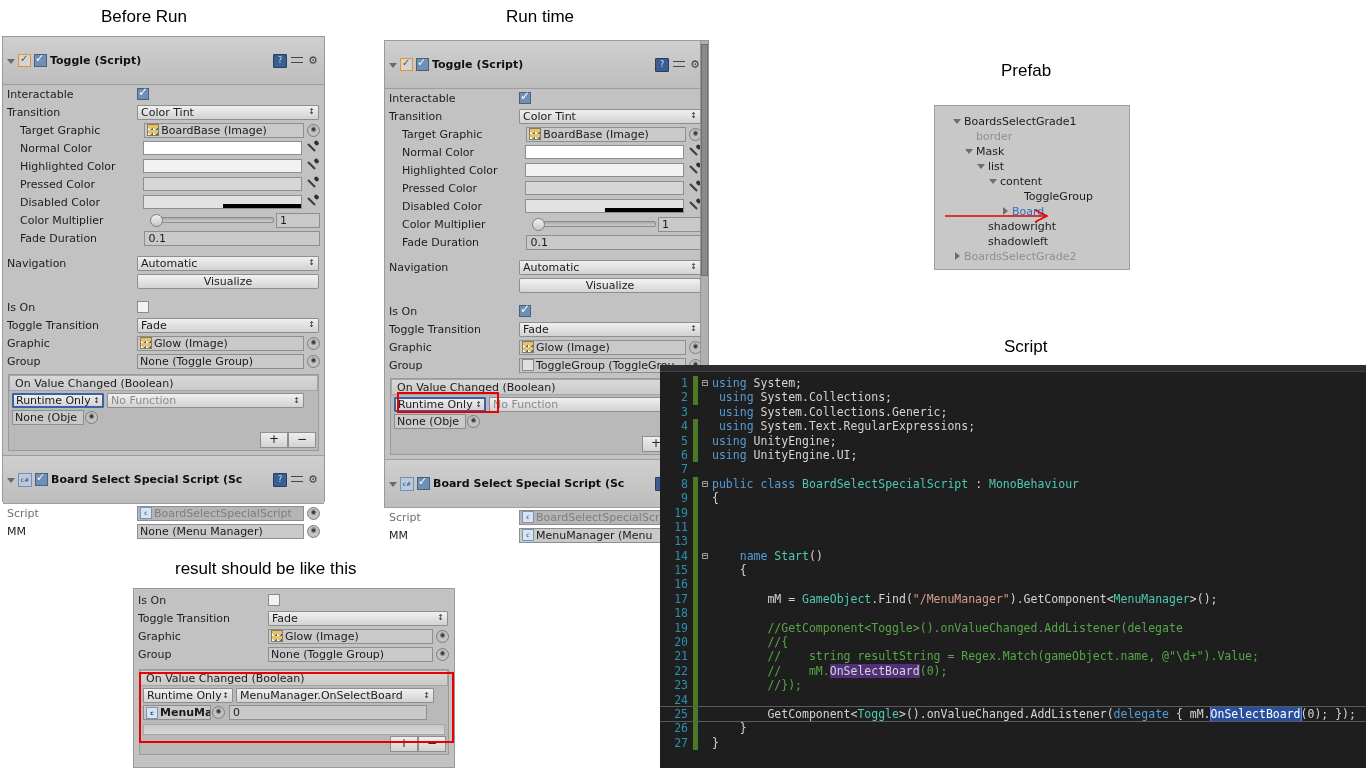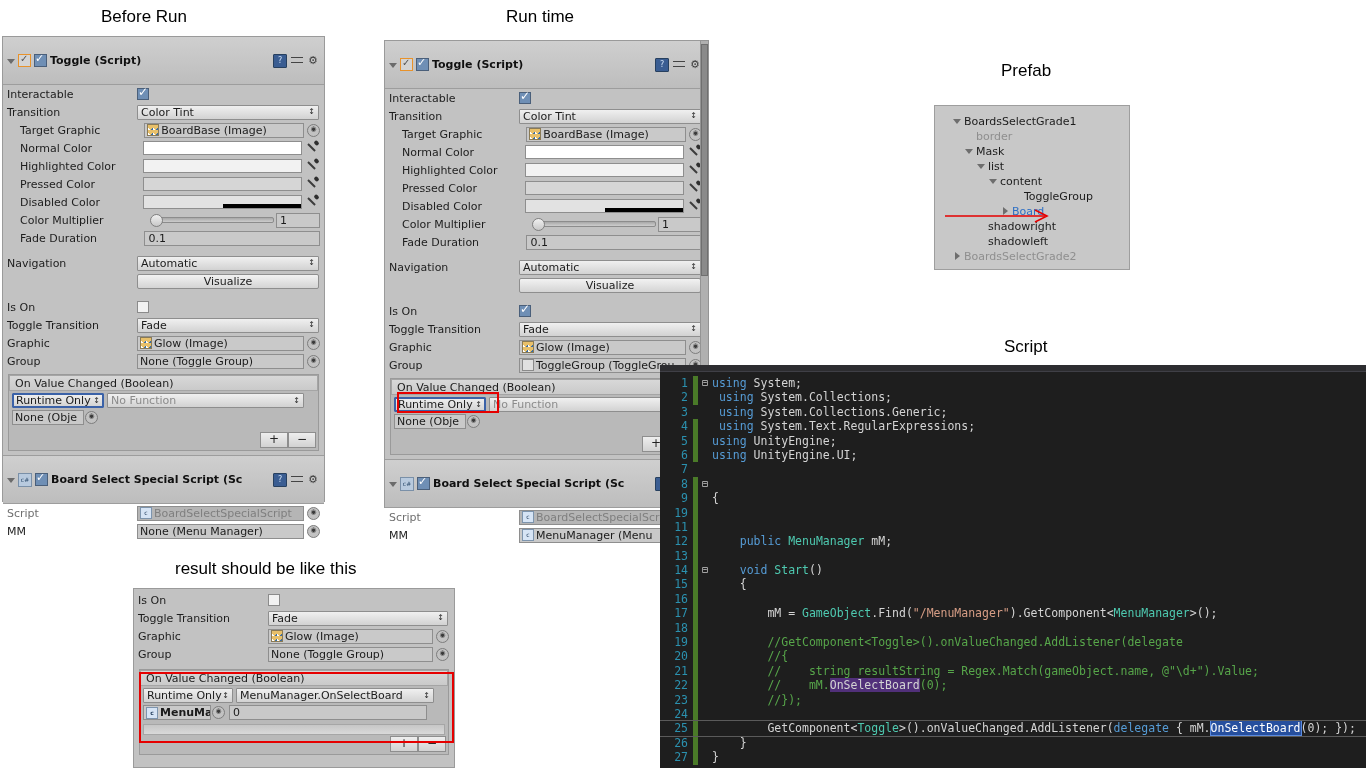--- a/index.html
+++ b/index.html
@@ -541,27 +541,26 @@
 <div class="code" style="left:660px;top:365px;width:706px;height:403px;">
   <div class="code-topbar"></div>
   <div id="code-lines" style="padding-top:4px;">
       <div class="code-line"><span class="gutter-num">1</span><span class="marginmark" style="background: rgb(74, 122, 40);"></span><span class="foldcol">⊟</span><span class="codetext"><span class="kw">using</span> System;</span></div>
       <div class="code-line"><span class="gutter-num">2</span><span class="marginmark" style="background: rgb(74, 122, 40);"></span><span class="foldcol"></span><span class="codetext"> <span class="kw">using</span> System.Collections;</span></div>
       <div class="code-line"><span class="gutter-num">3</span><span class="marginmark"></span><span class="foldcol"></span><span class="codetext"> <span class="kw">using</span> System.Collections.Generic;</span></div>
       <div class="code-line"><span class="gutter-num">4</span><span class="marginmark" style="background: rgb(74, 122, 40);"></span><span class="foldcol"></span><span class="codetext"> <span class="kw">using</span> System.Text.RegularExpressions;</span></div>
       <div class="code-line"><span class="gutter-num">5</span><span class="marginmark" style="background: rgb(74, 122, 40);"></span><span class="foldcol"></span><span class="codetext"><span class="kw">using</span> UnityEngine;</span></div>
       <div class="code-line"><span class="gutter-num">6</span><span class="marginmark" style="background: rgb(74, 122, 40);"></span><span class="foldcol"></span><span class="codetext"><span class="kw">using</span> UnityEngine.UI;</span></div>
       <div class="code-line"><span class="gutter-num">7</span><span class="marginmark"></span><span class="foldcol"></span><span class="codetext"></span></div>
-      <div class="code-line"><span class="gutter-num">8</span><span class="marginmark" style="background: rgb(74, 122, 40);"></span><span class="foldcol">⊟</span></div>
+      <div class="code-line"><span class="gutter-num">8</span><span class="marginmark" style="background: rgb(74, 122, 40);"></span><span class="foldcol">⊟</span><span class="codetext"><span class="kw">public</span> <span class="kw">class</span> <span class="typ">BoardSelectSpecialScript</span> : <span class="typ">MonoBehaviour</span></span></div>
       <div class="code-line"><span class="gutter-num">9</span><span class="marginmark" style="background: rgb(74, 122, 40);"></span><span class="foldcol"></span><span class="codetext">{</span></div>
       <div class="code-line"><span class="gutter-num">19</span><span class="marginmark" style="background: rgb(74, 122, 40);"></span><span class="foldcol"></span><span class="codetext"></span></div>
       <div class="code-line"><span class="gutter-num">11</span><span class="marginmark" style="background: rgb(74, 122, 40);"></span><span class="foldcol"></span><span class="codetext"></span></div>
-      <div class="code-line"><span class="gutter-num">12</span><span class="marginmark" style="background: rgb(74, 122, 40);"></span><span class="foldcol"></span><span class="codetext">    <span class="kw">public</span> <span class="typ">MenuManager</span> mM;</span></div>
       <div class="code-line"><span class="gutter-num">13</span><span class="marginmark" style="background: rgb(74, 122, 40);"></span><span class="foldcol"></span><span class="codetext"></span></div>
-      <div class="code-line"><span class="gutter-num">14</span><span class="marginmark" style="background: rgb(74, 122, 40);"></span><span class="foldcol">⊟</span><span class="codetext">    <span class="kw">void</span> <span class="typ">Start</span>()</span></div>
+      <div class="code-line"><span class="gutter-num">14</span><span class="marginmark" style="background: rgb(74, 122, 40);"></span><span class="foldcol">⊟</span><span class="codetext">    <span class="kw">name</span> <span class="typ">Start</span>()</span></div>
       <div class="code-line"><span class="gutter-num">15</span><span class="marginmark" style="background: rgb(74, 122, 40);"></span><span class="foldcol"></span><span class="codetext">    {</span></div>
       <div class="code-line"><span class="gutter-num">16</span><span class="marginmark" style="background: rgb(74, 122, 40);"></span><span class="foldcol"></span><span class="codetext"></span></div>
       <div class="code-line"><span class="gutter-num">17</span><span class="marginmark" style="background: rgb(74, 122, 40);"></span><span class="foldcol"></span><span class="codetext">        mM = <span class="typ">GameObject</span>.Find(<span class="str">"/MenuManager"</span>).GetComponent&lt;<span class="typ">MenuManager</span>&gt;();</span></div>
       <div class="code-line"><span class="gutter-num">18</span><span class="marginmark" style="background: rgb(74, 122, 40);"></span><span class="foldcol"></span><span class="codetext"></span></div>
       <div class="code-line"><span class="gutter-num">19</span><span class="marginmark" style="background: rgb(74, 122, 40);"></span><span class="foldcol"></span><span class="codetext">        <span class="cmt">//GetComponent&lt;Toggle&gt;().onValueChanged.AddListener(delegate</span></span></div>
       <div class="code-line"><span class="gutter-num">20</span><span class="marginmark" style="background: rgb(74, 122, 40);"></span><span class="foldcol"></span><span class="codetext">        <span class="cmt">//{</span></span></div>
       <div class="code-line"><span class="gutter-num">21</span><span class="marginmark" style="background: rgb(74, 122, 40);"></span><span class="foldcol"></span><span class="codetext">        <span class="cmt">//    string resultString = Regex.Match(gameObject.name, @"\d+").Value;</span></span></div>
       <div class="code-line"><span class="gutter-num">22</span><span class="marginmark" style="background: rgb(74, 122, 40);"></span><span class="foldcol"></span><span class="codetext">        <span class="cmt">//    mM.</span><span class="hl-purple">OnSelectBoard</span><span class="cmt">(0);</span></span></div>
       <div class="code-line"><span class="gutter-num">23</span><span class="marginmark" style="background: rgb(74, 122, 40);"></span><span class="foldcol"></span><span class="codetext">        <span class="cmt">//});</span></span></div>
       <div class="code-line"><span class="gutter-num">24</span><span class="marginmark" style="background: rgb(74, 122, 40);"></span><span class="foldcol"></span><span class="codetext"></span></div>

